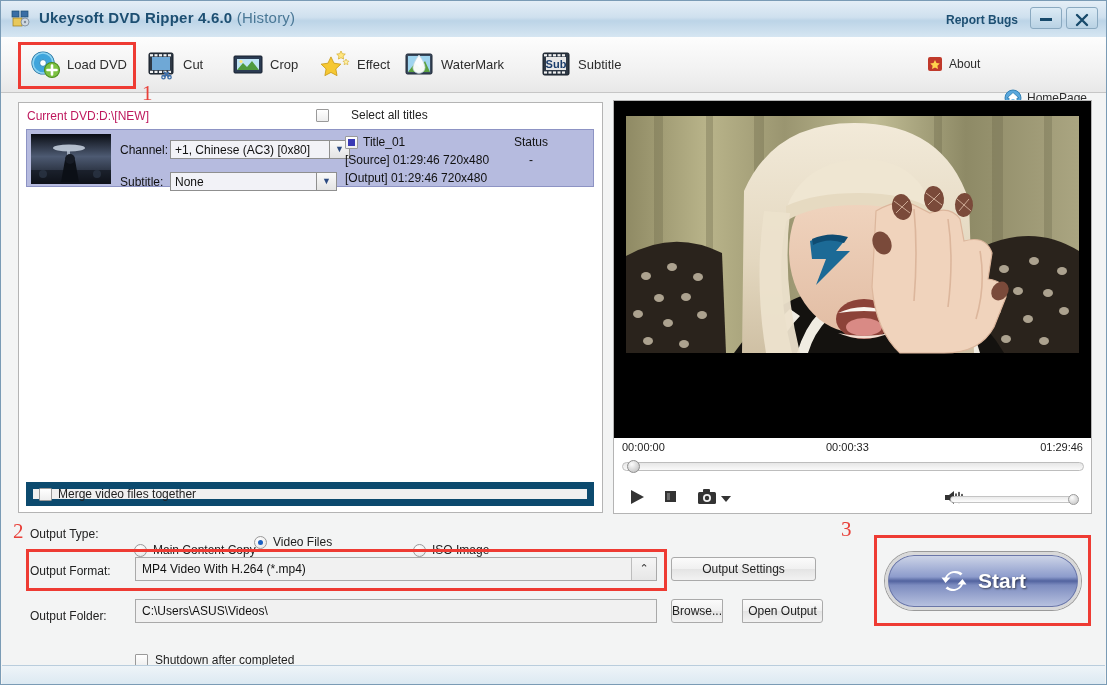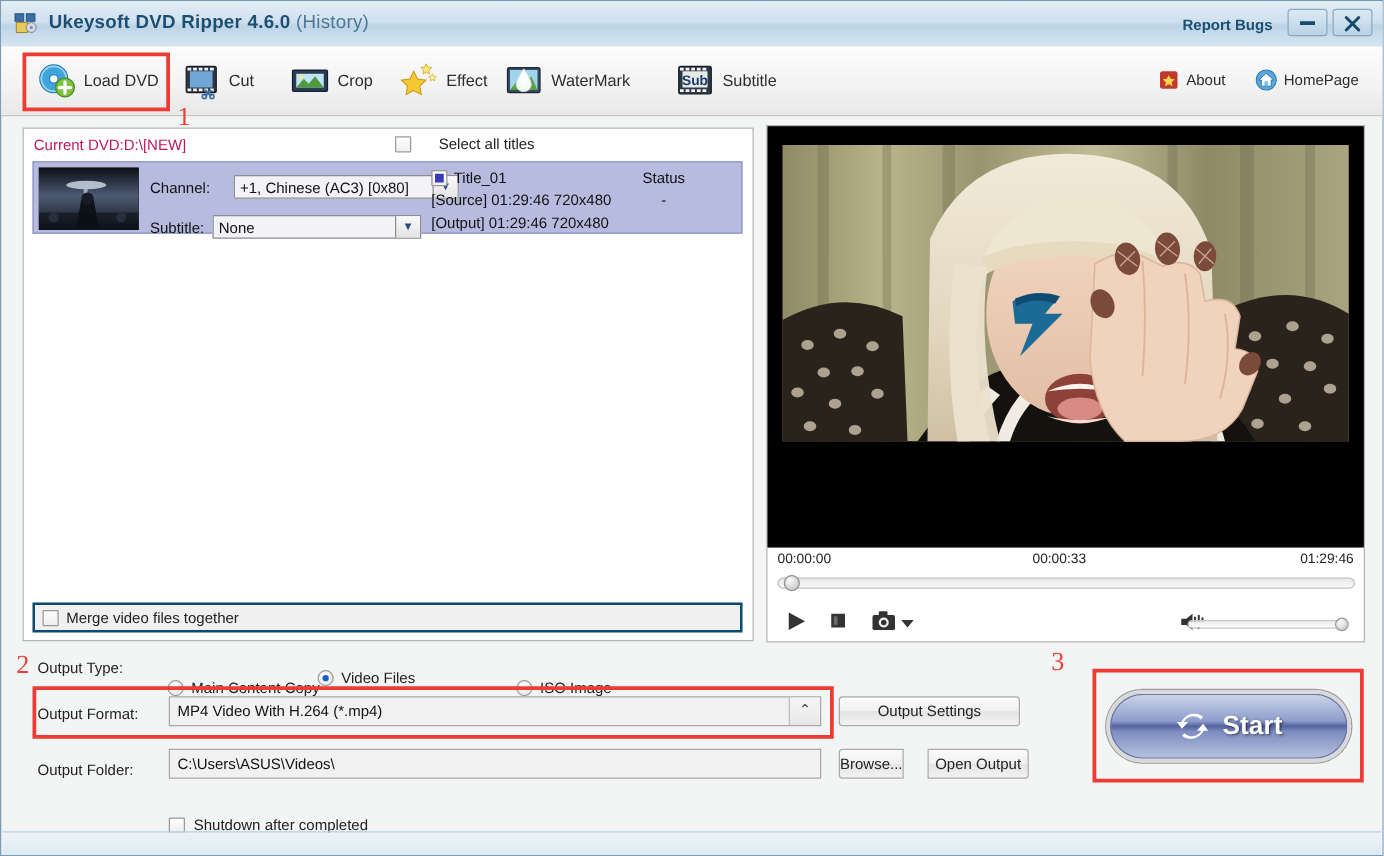--- a/index.html
+++ b/index.html
@@ -201,21 +201,21 @@
     font-size: 12px;
     color: #111;
     white-space: nowrap;
   }
   .merge {
     position: absolute;
     left: 7px; bottom: 6px;
     width: 568px;
     height: 24px;
     background: #f0f0f0;
-    border: 2px solid #0c4a6e;
+    border: 7px solid #0c4a6e;
     box-sizing: border-box;
     display: flex;
     align-items: center;
     gap: 6px;
     padding-left: 6px;
     font-size: 12px;
     color: #222;
   }
 
   
@@ -524,21 +524,21 @@
     <div class="rightlink" style="left:925px;">
       <span class="ico">
         <svg viewBox="0 0 18 18" width="18" height="18">
           <rect x="2" y="2" width="14" height="14" rx="2" fill="#c0392b"></rect>
           <path d="M9 5 l1.5 3 3.3 .4 -2.4 2.3 .6 3.3 -3 -1.6 -3 1.6 .6 -3.3 -2.4 -2.3 3.3 -.4 Z" fill="#ffd34d"></path>
         </svg>
       </span>
       <span>About</span>
     </div>
 
-    <div class="rightlink" style="left:1003px;">
+    <div class="rightlink" style="left:1003px;margin-top:34px;">
       <span class="ico">
         <svg viewBox="0 0 18 18" width="18" height="18">
           <circle cx="9" cy="9" r="8" fill="#5aa8dd" stroke="#2a7bb0" stroke-width="0.9"></circle>
           <path d="M9 3.5 L15 9 H13 V14 H5 V9 H3 Z" fill="#ffffff" stroke="#2a7bb0" stroke-width="0.8"></path>
           <rect x="7.5" y="10" width="3" height="4" fill="#7cc0e8"></rect>
         </svg>
       </span>
       <span>HomePage</span>
     </div>
   </div>
@@ -566,21 +566,21 @@
           <rect x="36" y="16" width="3" height="8" fill="#b9c4d4" opacity="0.8"></rect>
           <path d="M30 48 L34 26 L44 26 L48 48 Z" fill="#0d1118"></path>
           <ellipse cx="39" cy="25" rx="5" ry="5" fill="#161b25"></ellipse>
           <rect x="0" y="36" width="80" height="14" fill="#0b0e15" opacity="0.55"></rect>
           <circle cx="12" cy="40" r="4" fill="#2b3545" opacity="0.8"></circle>
           <circle cx="66" cy="40" r="4" fill="#2b3545" opacity="0.8"></circle>
         </svg>
       </div>
 
       <div class="fieldlbl" style="left:93px; top:13px;">Channel:</div>
-      <div class="combo" style="left:160px; top:10px; width:180px;">
+      <div class="combo" style="left:143px; top:10px; width:180px;">
         <span>+1, Chinese (AC3) [0x80]</span>
         <span class="arrow">▼</span>
       </div>
 
       <div class="fieldlbl" style="left:93px; top:45px;">Subtitle:</div>
       <div class="combo" style="left:143px; top:42px; width:167px;">
         <span>None</span>
         <span class="arrow">▼</span>
       </div>
 

